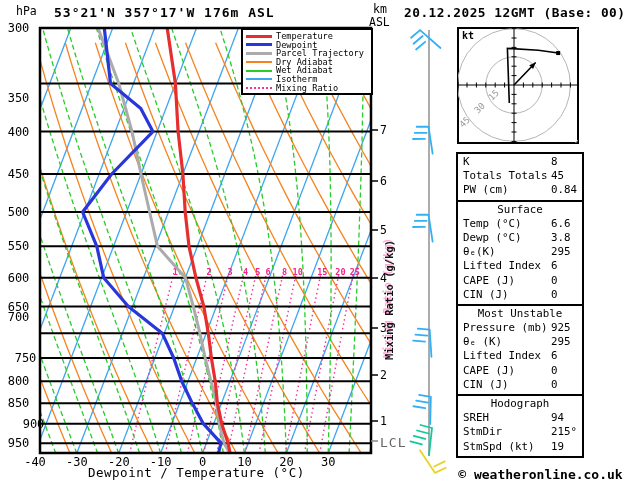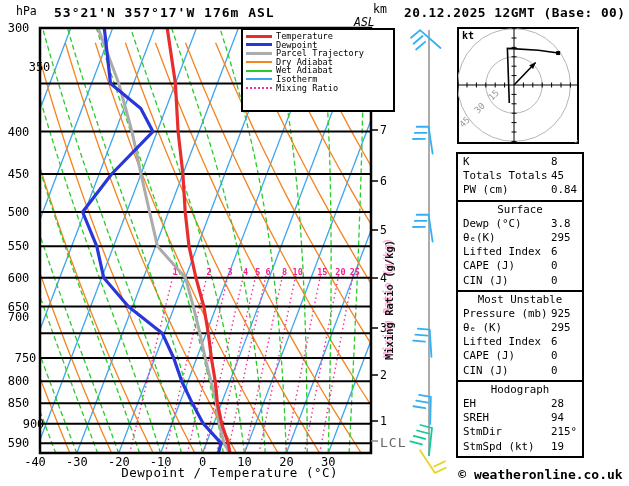--- a/index.html
+++ b/index.html
@@ -7,26 +7,26 @@
           font-family:"DejaVu Sans Mono",monospace;color:#000;}
   #chart-svg{position:absolute;left:0;top:0;}
   .abs{position:absolute;white-space:nowrap;}
   .unit{font-size:11.5px;}
   .title{font-weight:bold;font-size:13px;letter-spacing:1px;}
   .datetime{font-weight:bold;font-size:12.8px;letter-spacing:0.5px;}
   .plabel{position:absolute;left:0;width:37px;text-align:center;font-size:12px;}
   .xtick{position:absolute;width:44px;text-align:center;font-size:12px;top:455px;}
   .kmtick{position:absolute;left:380px;font-size:11.5px;}
   .lcl{font-size:13px;color:#666;letter-spacing:1px;}
-  .xlabel{left:88px;width:250px;top:465px;text-align:right;font-size:12.5px;letter-spacing:0.5px;}
+  .xlabel{left:88px;width:250px;top:465px;text-align:left;font-size:12.5px;letter-spacing:0.5px;}
   .mixlabel{left:389px;top:300px;transform:translate(-50%,-50%) rotate(-90deg);
             font-size:10.5px;font-weight:bold;color:#111;
             text-shadow:2px -2px 0 rgba(250,100,180,0.55);}
-  .legend{left:241px;top:28px;width:154px;border:2px solid #000;background:#fff;
-          padding:2px 2px 18px 3px;box-sizing:border-box;z-index:5;}
+  .legend{left:241px;top:28px;width:132px;border:2px solid #000;background:#fff;
+          padding:2px 2px 1px 3px;box-sizing:border-box;z-index:5;}
   .legend-row{display:flex;align-items:center;height:8.6px;}
   .legend-swatch{width:26px;margin-right:4px;flex:0 0 26px;}
   .legend-label{font-size:8.6px;line-height:8.6px;}
   .kt{left:462px;top:30px;font-size:10px;font-weight:bold;z-index:4;}
   .table{left:456px;top:152px;width:128px;z-index:4;}
   .tbl-section{border:2px solid #000;background:#fff;margin-top:-2px;padding:1px 0 2px 0;}
   .tbl-section:first-child{margin-top:0;}
   .tbl-header{text-align:center;font-size:10.8px;height:14.2px;line-height:14.2px;}
   .tbl-row{display:flex;height:14.2px;line-height:14.2px;padding-left:5px;font-size:10.8px;}
   .tbl-label{width:88px;flex:0 0 88px;overflow:visible;}
@@ -245,38 +245,38 @@
           <rect x="556.172932330827" y="51.045112781954884" width="4" height="4" fill="#000"></rect>
           <line x1="514" y1="85" x2="535.6165413533835" y2="62.44360902255639" stroke="#000" stroke-width="1.6"></line>
           <path d="M535.6165413533835,62.44360902255639 L533.1236202120765,68.98465971668993 L529.1874439120423,65.21249076249045 Z" fill="#000"></path>
         </g>
       </g>
     </svg>
 
   <div class="abs unit" style="left:16px;top:4px;">hPa</div>
   <div class="abs title" style="left:54px;top:5px;">53°21'N 357°17'W 176m ASL</div>
   <div class="abs unit" style="left:373px;top:2px;">km</div>
-  <div class="abs unit" style="left:354px;top:15px;font-style:italic;">ASL</div>
+  <div class="abs unit" style="left:369px;top:15px;">ASL</div>
   <div class="abs datetime" style="left:404px;top:5px;">20.12.2025 12GMT (Base: 00)</div>
 
   <div id="pressure-labels">
       <div class="plabel" style="top: 21px;">300</div>
-      <div class="plabel" style="top: 60px; padding-left: 21px;">350</div>
+      <div class="plabel" style="top: 91px;">350</div>
       <div class="plabel" style="top: 124.623px;">400</div>
       <div class="plabel" style="top: 167.049px;">450</div>
       <div class="plabel" style="top: 204.999px;">500</div>
       <div class="plabel" style="top: 239.33px;">550</div>
       <div class="plabel" style="top: 270.672px;">600</div>
       <div class="plabel" style="top: 299.503px;">650</div>
       <div class="plabel" style="top: 310px;">700</div>
       <div class="plabel" style="top: 351.048px; margin-left: 7px;">750</div>
       <div class="plabel" style="top: 374.295px;">800</div>
       <div class="plabel" style="top: 396.132px;">850</div>
       <div class="plabel" style="top: 416.72px; padding-left: 15px;">900</div>
-      <div class="plabel" style="top: 436.195px;">590</div>
+      <div class="plabel" style="top: 436.195px;">950</div>
     </div>
   <div id="xtick-labels">
       <div class="abs xtick" style="left: 13px; text-align: center;">-40</div>
       <div class="abs xtick" style="left: 54.9px;">-30</div>
       <div class="abs xtick" style="left: 96.8px;">-20</div>
       <div class="abs xtick" style="left: 138.7px;">-10</div>
       <div class="abs xtick" style="left: 180.6px;">0</div>
       <div class="abs xtick" style="left: 222.5px;">10</div>
       <div class="abs xtick" style="left: 264.4px;">20</div>
       <div class="abs xtick" style="left: 306.3px;">30</div>
@@ -339,20 +339,24 @@
           <span class="tbl-value">45</span>
         </div>
         <div class="tbl-row">
           <span class="tbl-label">PW (cm)</span>
           <span class="tbl-value">0.84</span>
         </div>
       </div>
       <div class="tbl-section">
         <div class="tbl-header">Surface</div>
         <div class="tbl-row">
+          <span class="tbl-label">Temp (°C)</span>
+          <span class="tbl-value">6.6</span>
+        </div>
+        <div class="tbl-row">
           <span class="tbl-label">Dewp (°C)</span>
           <span class="tbl-value">3.8</span>
         </div>
         <div class="tbl-row">
           <span class="tbl-label">θₑ(K)</span>
           <span class="tbl-value">295</span>
         </div>
         <div class="tbl-row">
           <span class="tbl-label">Lifted Index</span>
           <span class="tbl-value">6</span>
@@ -385,24 +389,20 @@
           <span class="tbl-value">0</span>
         </div>
         <div class="tbl-row">
           <span class="tbl-label">CIN (J)</span>
           <span class="tbl-value">0</span>
         </div>
       </div>
       <div class="tbl-section">
         <div class="tbl-header">Hodograph</div>
         <div class="tbl-row">
-          <span class="tbl-label">EH</span>
-          <span class="tbl-value">28</span>
-        </div>
-        <div class="tbl-row">
           <span class="tbl-label">SREH</span>
           <span class="tbl-value">94</span>
         </div>
         <div class="tbl-row">
           <span class="tbl-label">StmDir</span>
           <span class="tbl-value">215°</span>
         </div>
         <div class="tbl-row">
           <span class="tbl-label">StmSpd (kt)</span>
           <span class="tbl-value">19</span>

